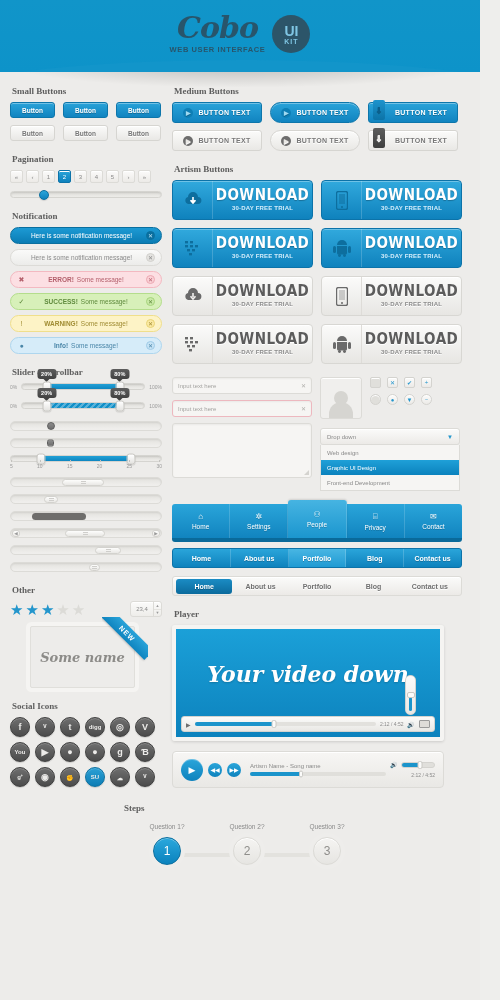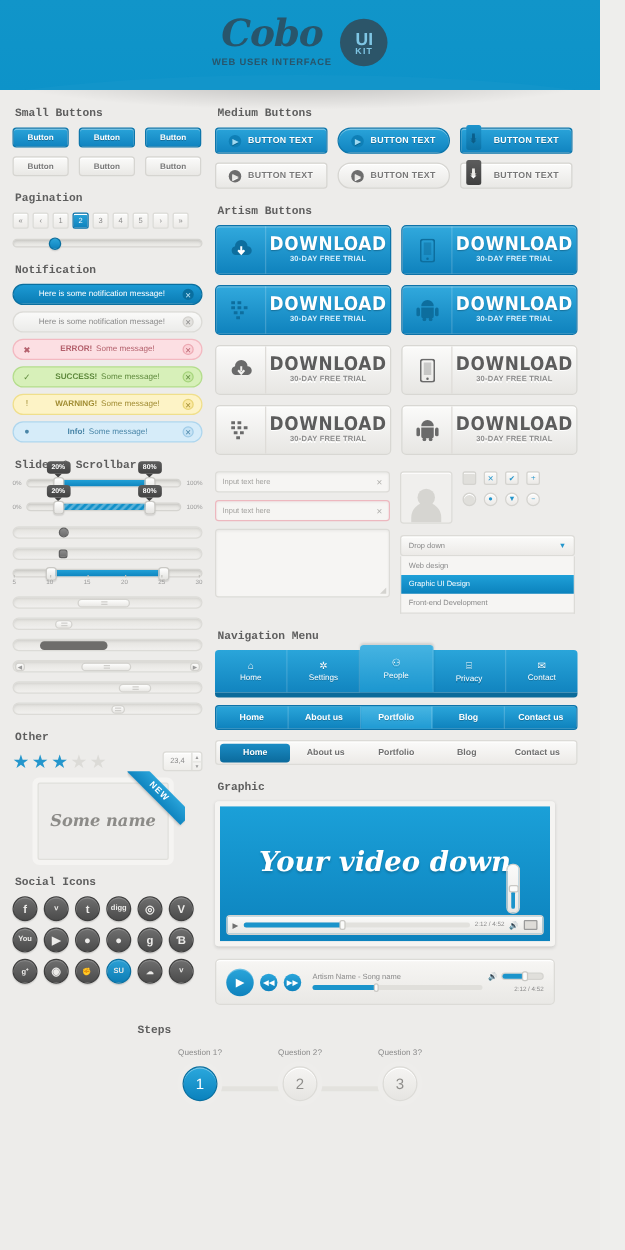--- a/index.html
+++ b/index.html
@@ -43,21 +43,21 @@
     position:absolute;left:0;right:0;top:72px;height:16px;
     background:radial-gradient(ellipse at 50% -60%, rgba(0,0,0,.22) 0%, rgba(0,0,0,0) 70%);
     pointer-events:none;
   }
 
   
   .cols{ display:flex; padding:14px 10px 0 10px; gap:10px; }
   .col-l{ width:152px; }
   .col-r{ width:290px; }
   .sec-title{
-    font-family:Liberation Mono, monospace; font-weight:bold; font-size:9px;
+    font-family:Liberation Serif, serif; font-weight:bold; font-size:9px;
     color:#5e5e5e; margin:0 0 6px 2px;
   }
   .sec { margin-bottom:13px; }
 
   
   .btn{
     display:inline-flex;align-items:center;justify-content:center;
     font-size:7px;font-weight:bold;cursor:pointer;border:1px solid;
     text-shadow:0 1px 0 rgba(0,0,0,.25);
   }
@@ -857,21 +857,20 @@
                 <div class="ddopt">Web design</div>
                 <div class="ddopt on">Graphic UI Design</div>
                 <div class="ddopt">Front-end Development</div>
               </div>
             </div>
           </div>
         </div>
       </div>
 
       <div class="sec">
-        <div class="sec-title">Navigation Menu</div>
         <div class="nav1">
           <div class="it">
             <span class="gl">⌂</span>
             <span>Home</span>
           </div>
           <div class="it">
             <span class="gl">✲</span>
             <span>Settings</span>
           </div>
           <div class="it on">
@@ -899,21 +898,21 @@
         <div class="nav3" style="margin-top:8px;">
           <div class="it on">Home</div>
           <div class="it">About us</div>
           <div class="it">Portfolio</div>
           <div class="it">Blog</div>
           <div class="it">Contact us</div>
         </div>
       </div>
 
       <div class="sec">
-        <div class="sec-title">Graphic</div>
+        <div class="sec-title">Player</div>
         <div class="video">
           <div class="vt">Your video down</div>
           <div class="vvol">
             <div class="vf"></div>
             <div class="vk"></div>
           </div>
           <div class="vbar">
             <span class="pl">▶</span>
             <div class="vprog">
               <div class="pf"></div>
@@ -944,21 +943,21 @@
                 <div class="k"></div>
               </div>
             </div>
             <span style="font-size:5px;color:#8a8a8a;">2:12 / 4:52</span>
           </div>
         </div>
       </div>
     </div>
   </div>
 
-  <div style="padding:2px 10px 0 10px;">
+  <div style="padding:2px 10px 0 24px;">
     <div class="sec-title" style="margin-left:100px;">Steps</div>
     <div class="steps">
       <div class="conn" style="left:145px;width:80px;"></div>
       <div class="conn" style="left:225px;width:80px;"></div>
       <div class="step">
         <span class="lb">Question 1?</span>
         <span class="ci on">1</span>
       </div>
       <div class="step">
         <span class="lb">Question 2?</span>

